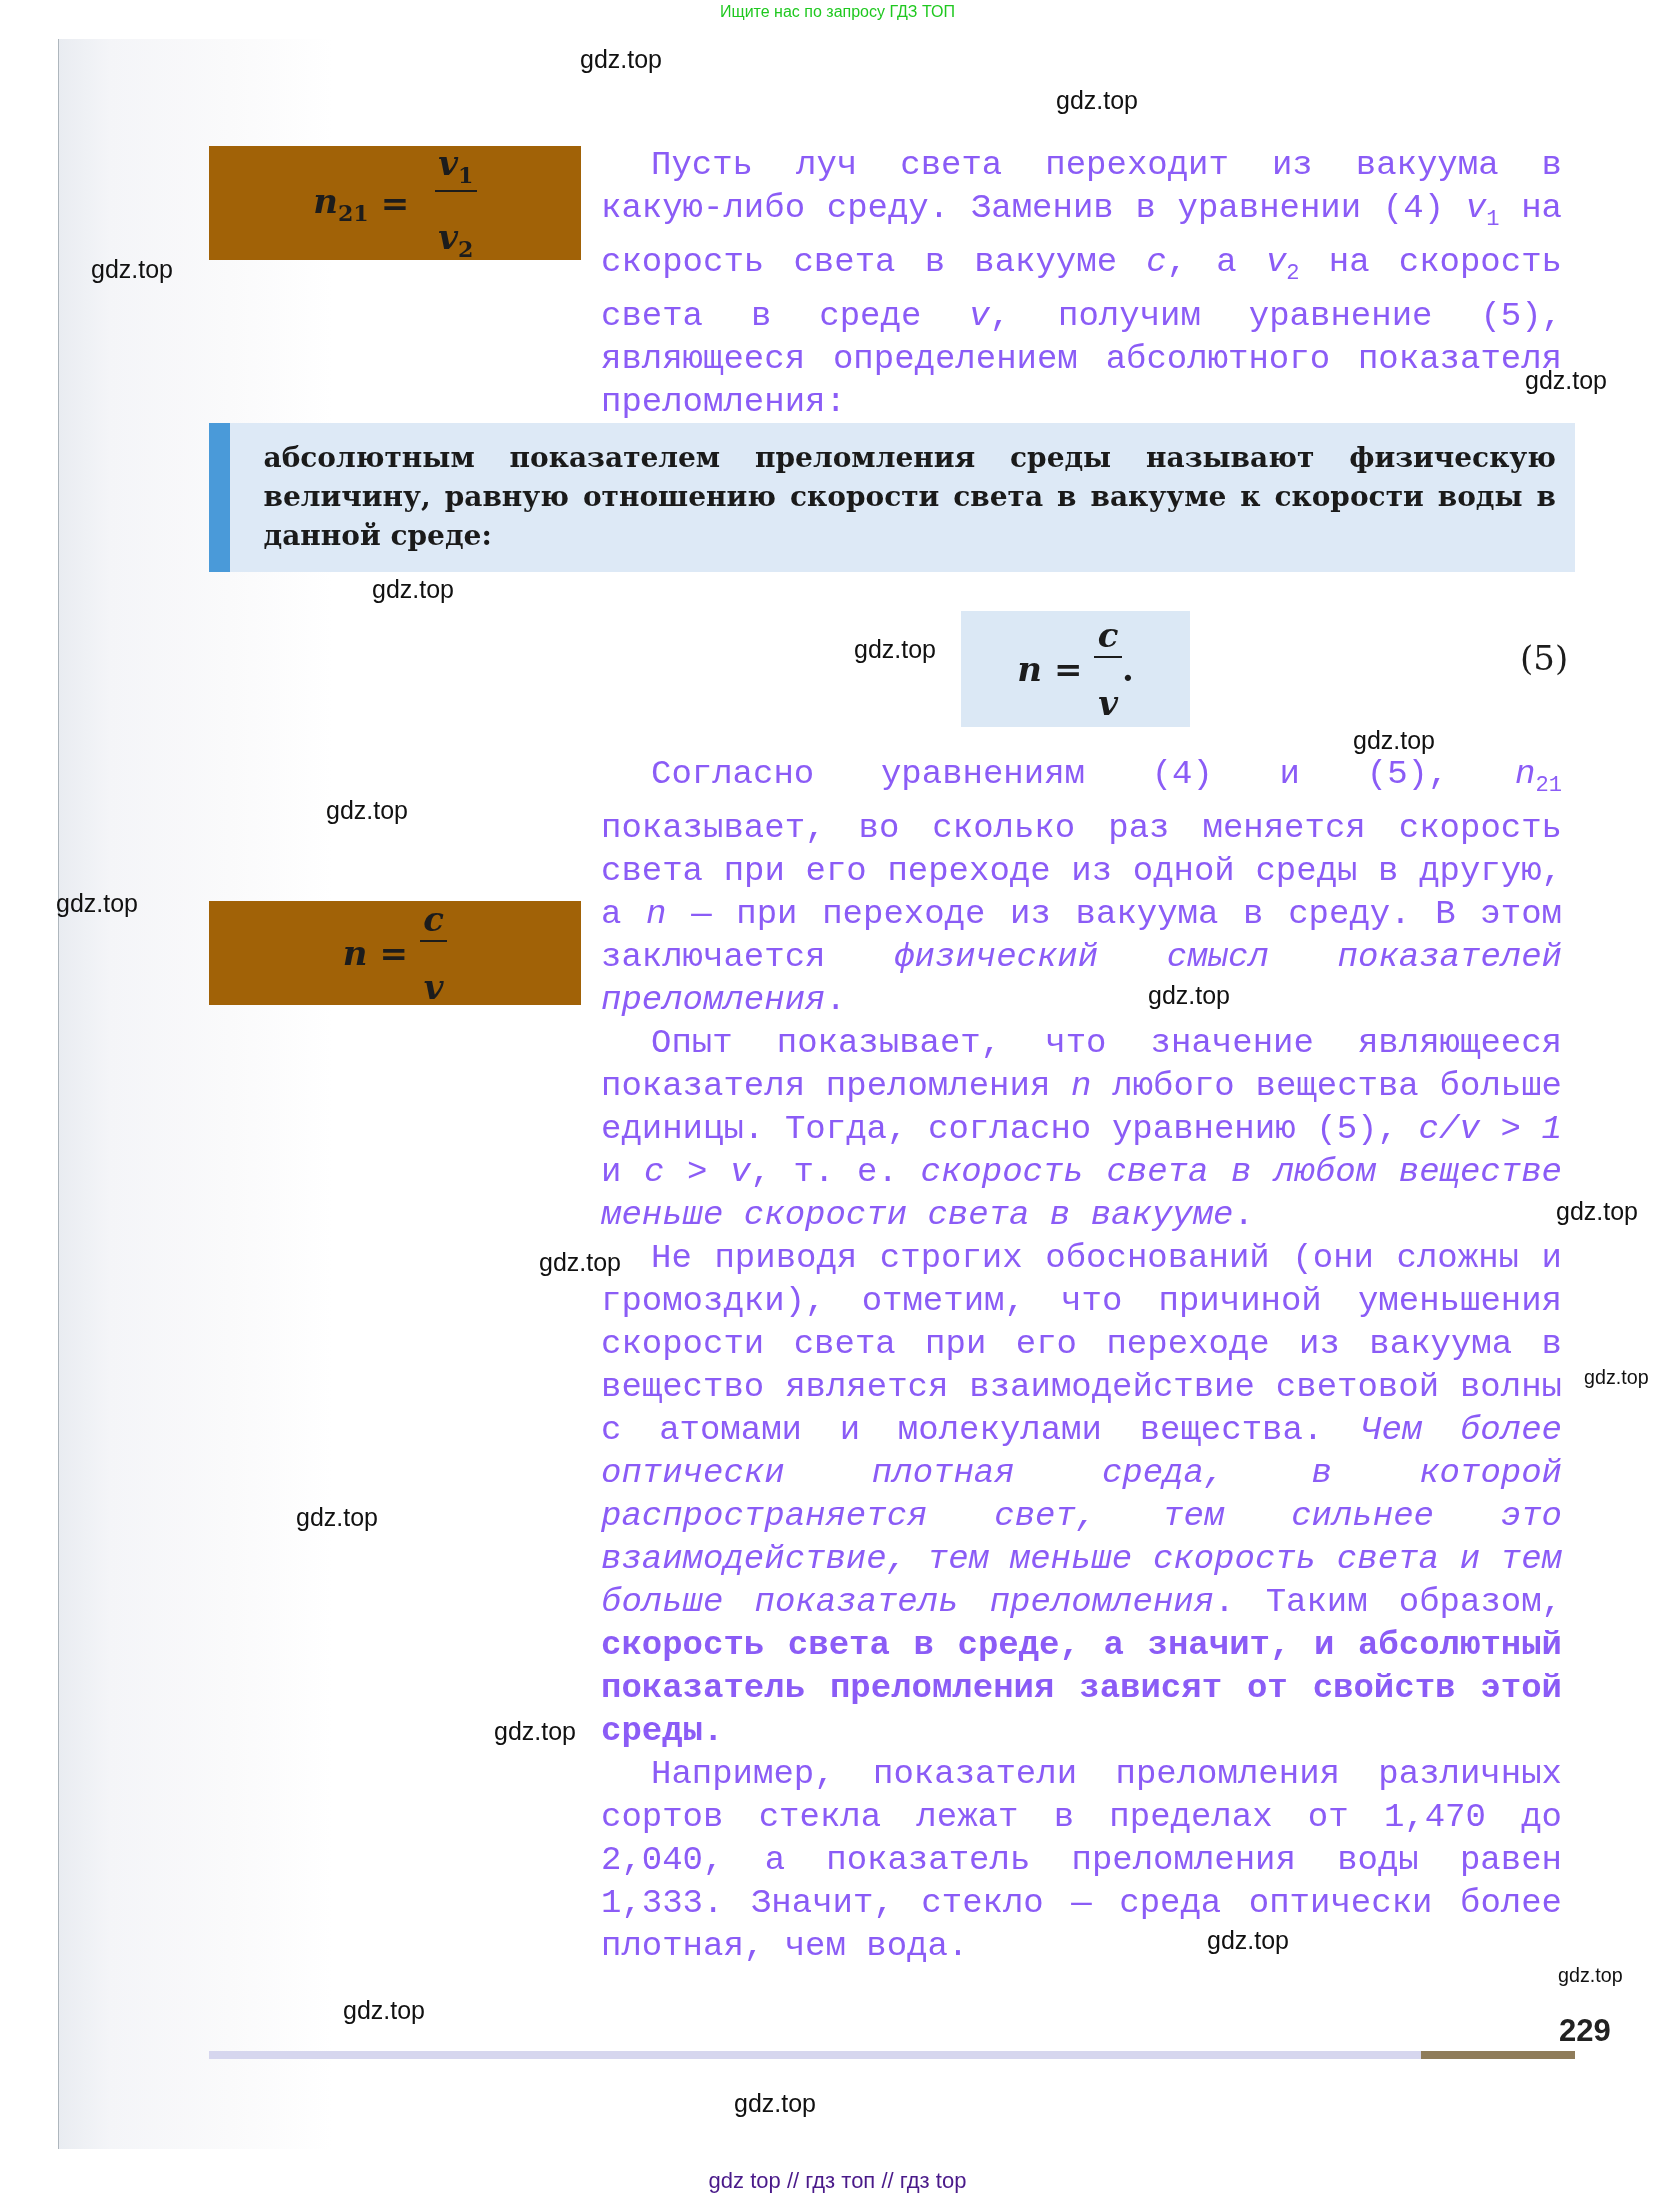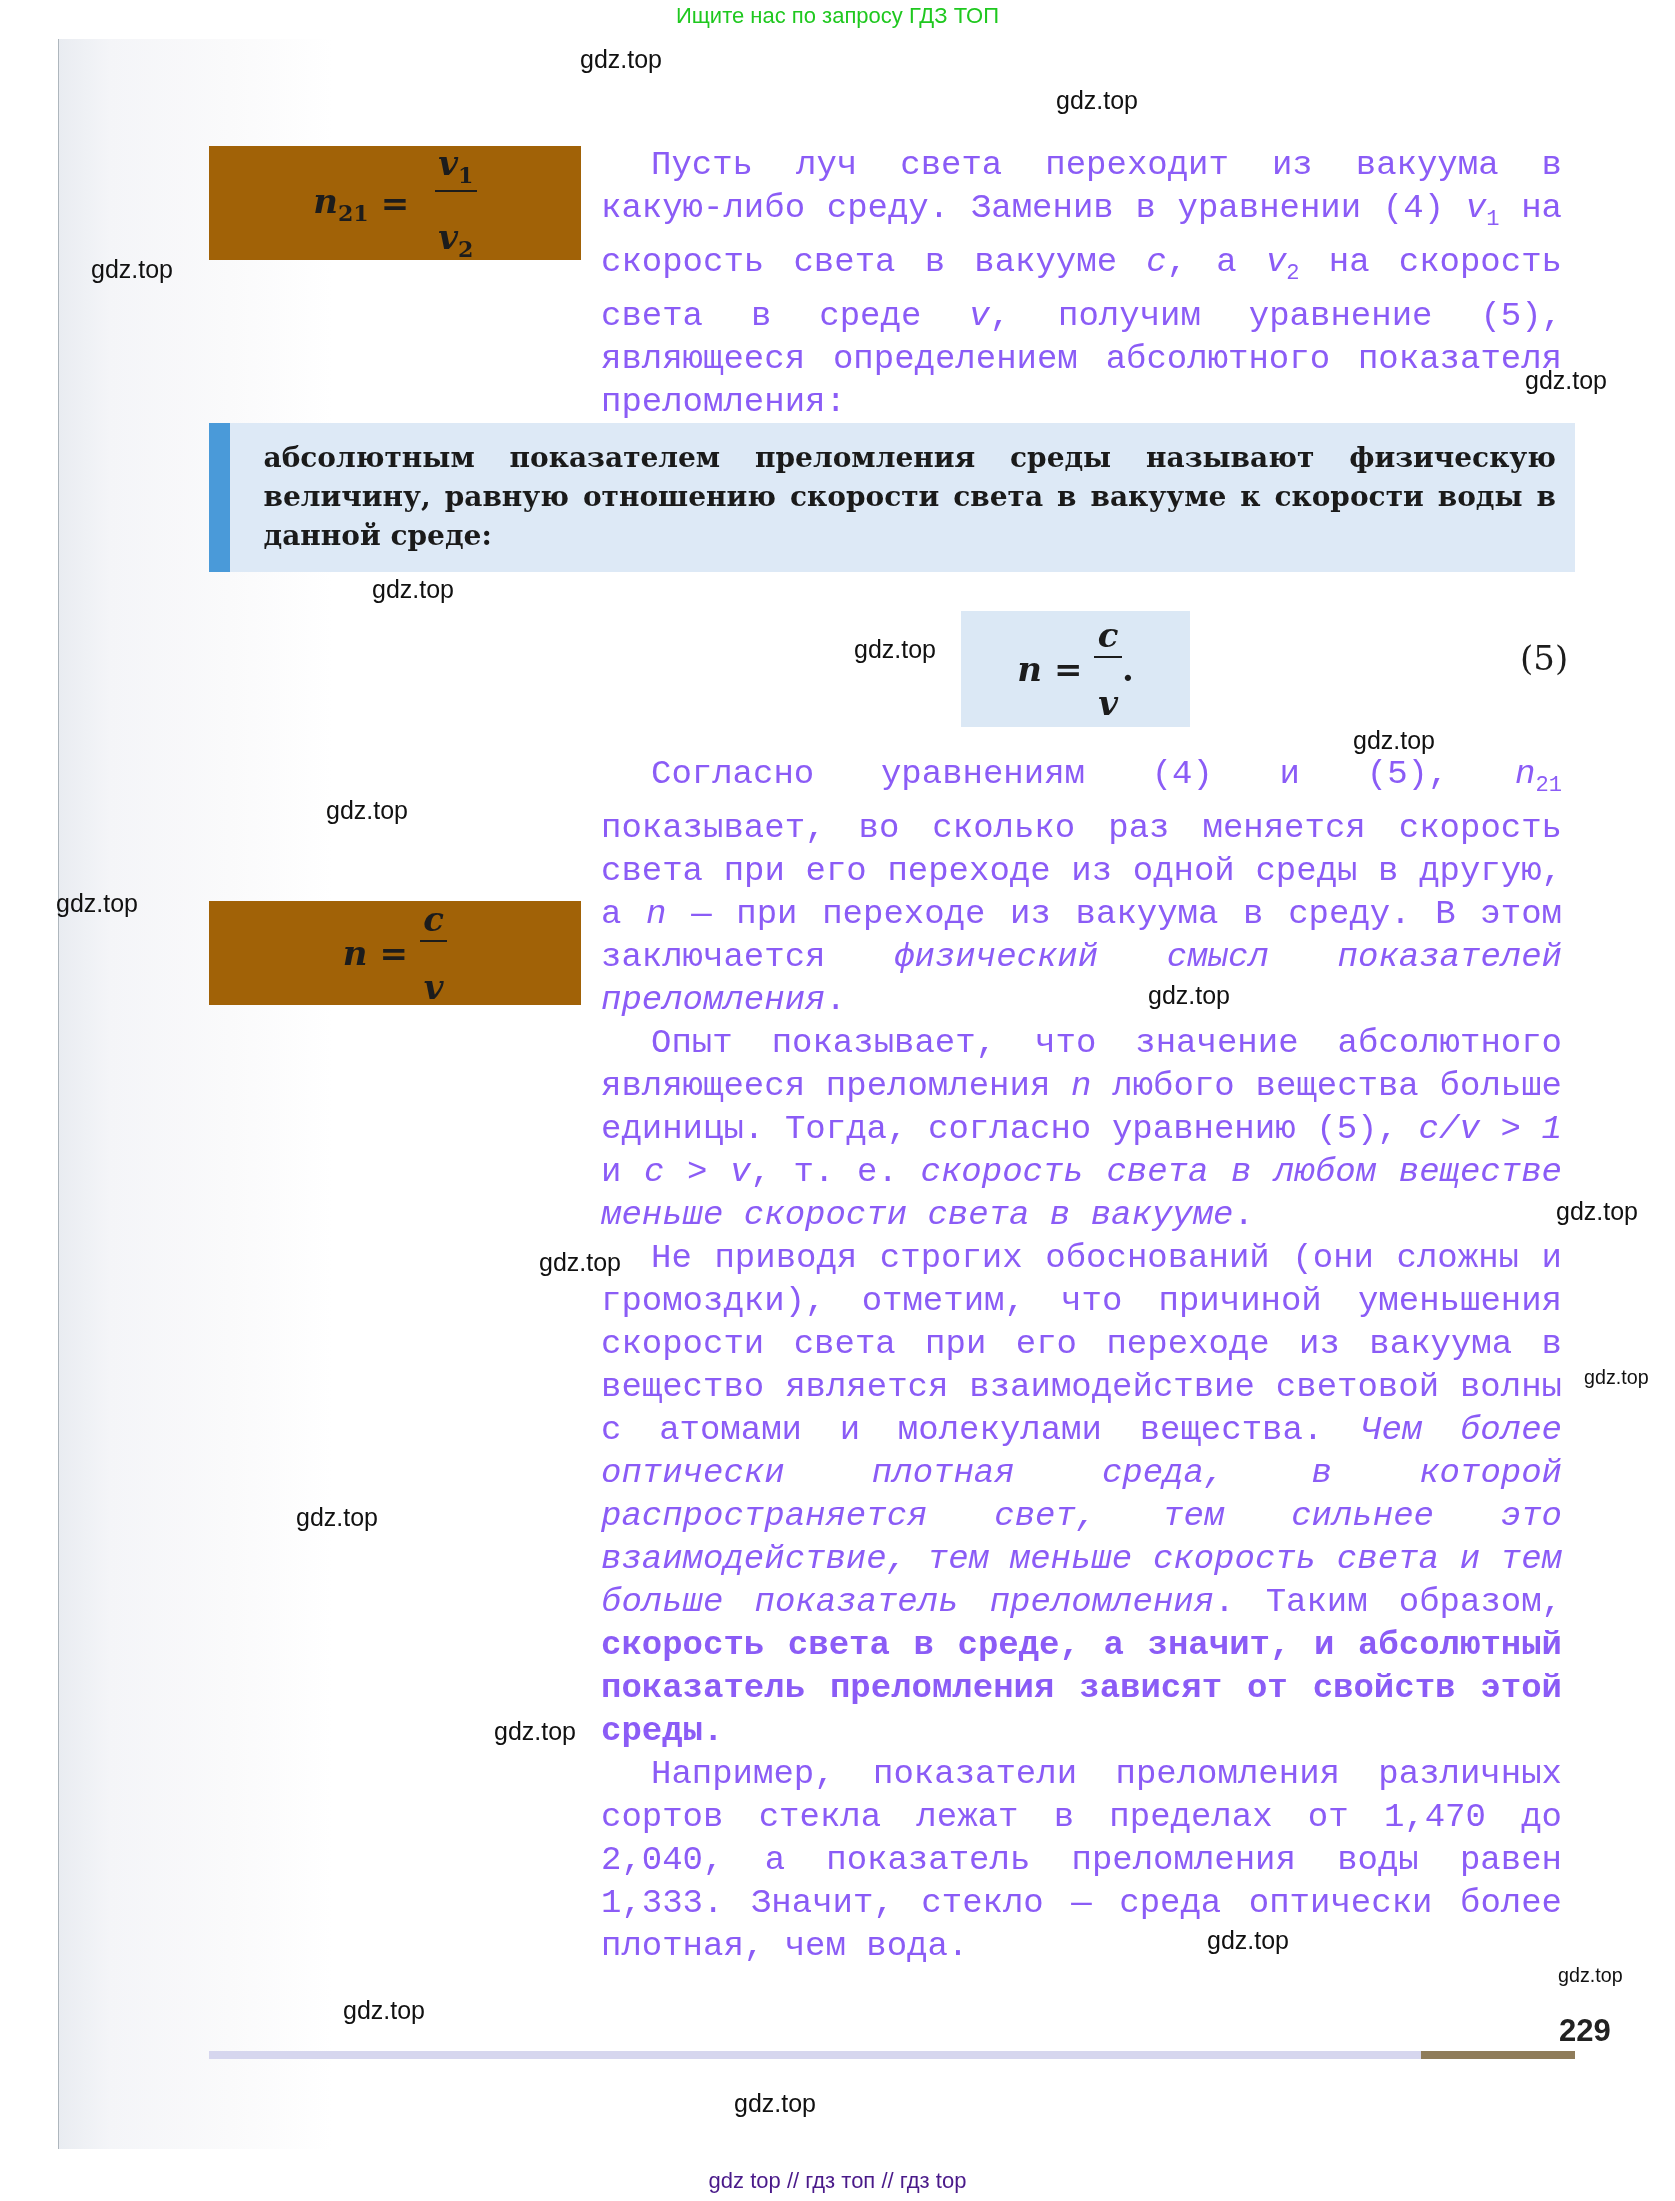--- a/index.html
+++ b/index.html
@@ -9,21 +9,21 @@
     font-family:"DejaVu Serif", serif;
     color:#1d1d1d;
   }
   .page {
     position:absolute; left:58px; top:39px; width:1617px; height:2110px;
     background:linear-gradient(to right, #e9ecf1 0px, #f4f5f8 51px, #fafafb 171px, #ffffff 274px);
     border-left:1.7px solid #aeb6bd;
   }
   .top-banner {
     position:absolute; left:0; top:3.4px; width:1675px; text-align:center;
-    font-family:"Liberation Sans", sans-serif; font-size:22px; color:#1fc81f;
+    font-family:"Liberation Sans", sans-serif; font-size:16px; color:#1fc81f;
   }
   .wm {
     position:absolute; font-family:"Liberation Sans", sans-serif;
     font-size:25px; color:#111; white-space:nowrap; z-index:5;text-align:right;
   }
   .wm.small { font-size:19.7px; }
   .formula-box {
     position:absolute; display:flex; align-items:center; justify-content:center;
     font-family:"DejaVu Serif", serif; font-weight:bold; font-style:italic;
     color:#1c1c1c;
@@ -114,21 +114,21 @@
     <span class="num">c</span>
     <span class="den">v</span>
   </span>
 </div>
 
 <div class="body-text" style="top:753px;">
   <p>
     <span>Согласно уравнениям (4) и (5), </span><i class="v">n</i><sub>21</sub><span> показывает, во сколько раз меняется скорость света при его переходе из одной среды в другую, а </span><i class="v">n</i><span> — при переходе из вакуума в среду. В этом заключается </span><i>физический смысл показателей преломления</i><span>.</span>
   </p>
   <p>
-    <span>Опыт показывает, что значение абсолютного являющееся преломления </span><i class="v">n</i><span> любого вещества больше единицы. Тогда, согласно уравнению (5), </span><i>c/v &gt; 1</i><span> и </span><i>c &gt; v</i><span>, т. е. </span><i>скорость света в любом веществе меньше скорости света в вакууме</i><span>.</span>
+    <span>Опыт показывает, что значение являющееся показателя преломления </span><i class="v">n</i><span> любого вещества больше единицы. Тогда, согласно уравнению (5), </span><i>c/v &gt; 1</i><span> и </span><i>c &gt; v</i><span>, т. е. </span><i>скорость света в любом веществе меньше скорости света в вакууме</i><span>.</span>
   </p>
   <p>
     <span>Не приводя строгих обоснований (они сложны и громоздки), отметим, что причиной уменьшения скорости света при его переходе из вакуума в вещество является взаимодействие световой волны с атомами и молекулами вещества. </span><i>Чем более оптически плотная среда, в которой распространяется свет, тем сильнее это взаимодействие, тем меньше скорость света и тем больше показатель преломления</i><span>. Таким образом, </span><b>скорость света в среде, а значит, и абсолютный показатель преломления зависят от свойств этой среды.</b>
   </p>
   <p>Например, показатели преломления различных сортов стекла лежат в пределах от 1,470 до 2,040, а показатель преломления воды равен 1,333. Значит, стекло — среда оптически более плотная, чем вода.</p>
 </div>
 
 <div class="page-number">229</div>
 <div class="footer-rule">
   <div class="accent"></div>

